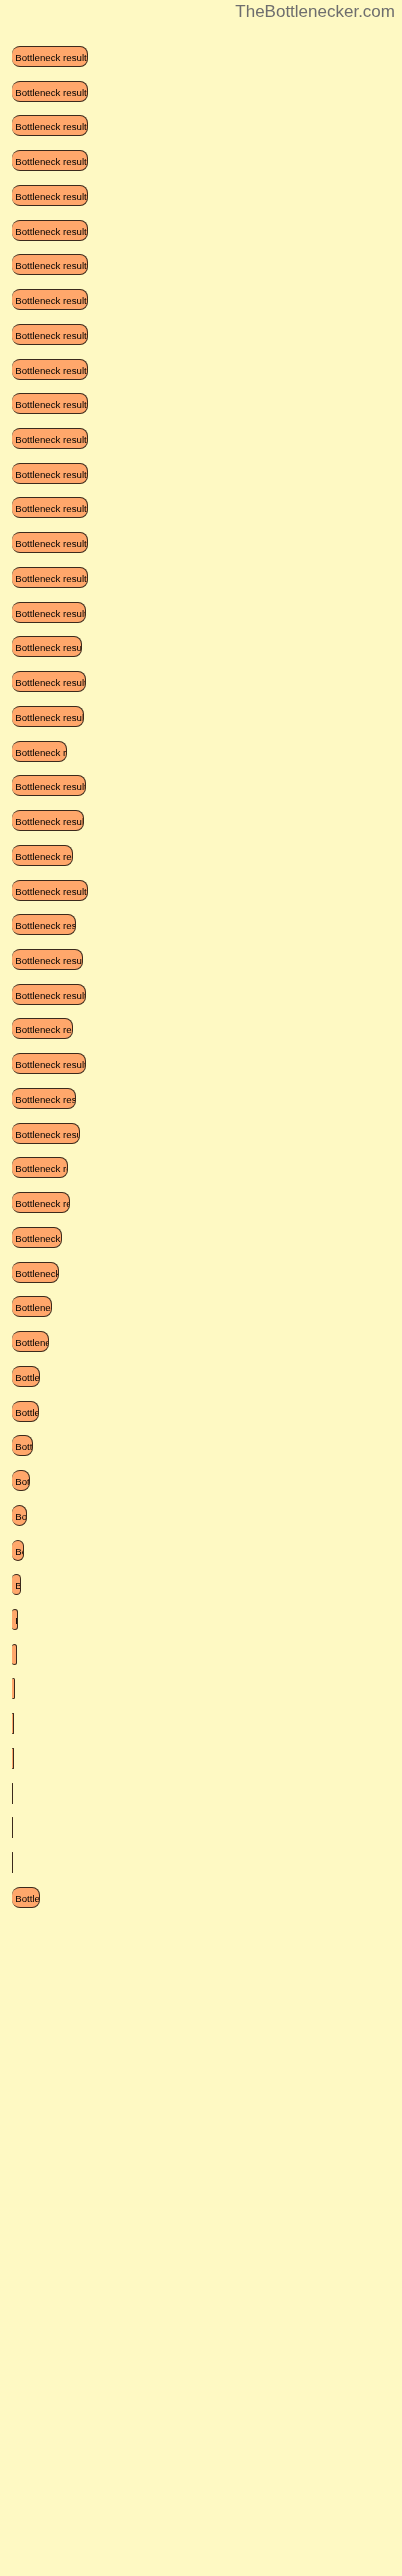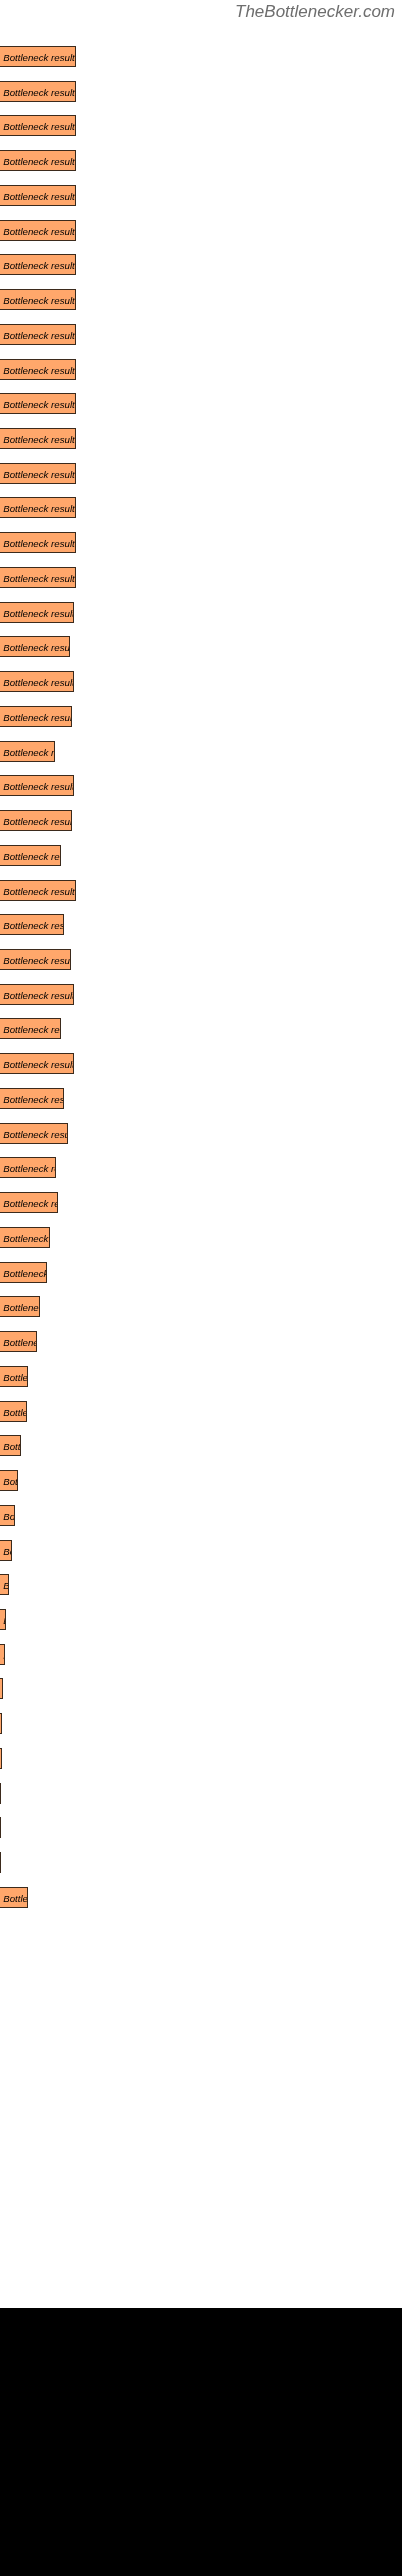--- a/index.html
+++ b/index.html
@@ -13,51 +13,51 @@
     position: relative;
     overflow: hidden;
     font-family: "Liberation Sans", sans-serif;
     background: #000000;
   }
   #chart-root {
     position: absolute;
     left: 0;
     top: 0;
     width: 403px;
-    height: 2308px;
-    background: #ffffff;
-    font-style: italic;
+    height: 2576px;
+    background: #fef9c3;
   }
   #site-title {
     position: absolute;
     right: 8px;
     top: 1.6px;
     font-family: "Liberation Sans", sans-serif;
     font-size: 17px;
     line-height: 19.3px;
     color: #6e6e6e;
     white-space: nowrap;
     letter-spacing: 0px;
   }
   .bar-row {
     position: absolute;
     left: 0;
     height: 21px;
   }
   .bar {
     position: absolute;
-    left: 0;
+    left: 12px;
     top: 0;
     height: 21px;
     background: #ffa76b;
     border-top: 0.8px solid #3b2a1c;
     border-bottom: 0.8px solid #3b2a1c;
     border-right: 0.8px solid #3b2a1c;
     box-sizing: border-box;
     overflow: hidden;
+    border-radius: 8px;
   }
   .bar-label {
     position: absolute;
     left: 3.2px;
     top: 0;
     height: 21px;
     line-height: 21px;
     font-family: "Liberation Sans", sans-serif;
     font-size: 9.7px;
     color: #000000;

